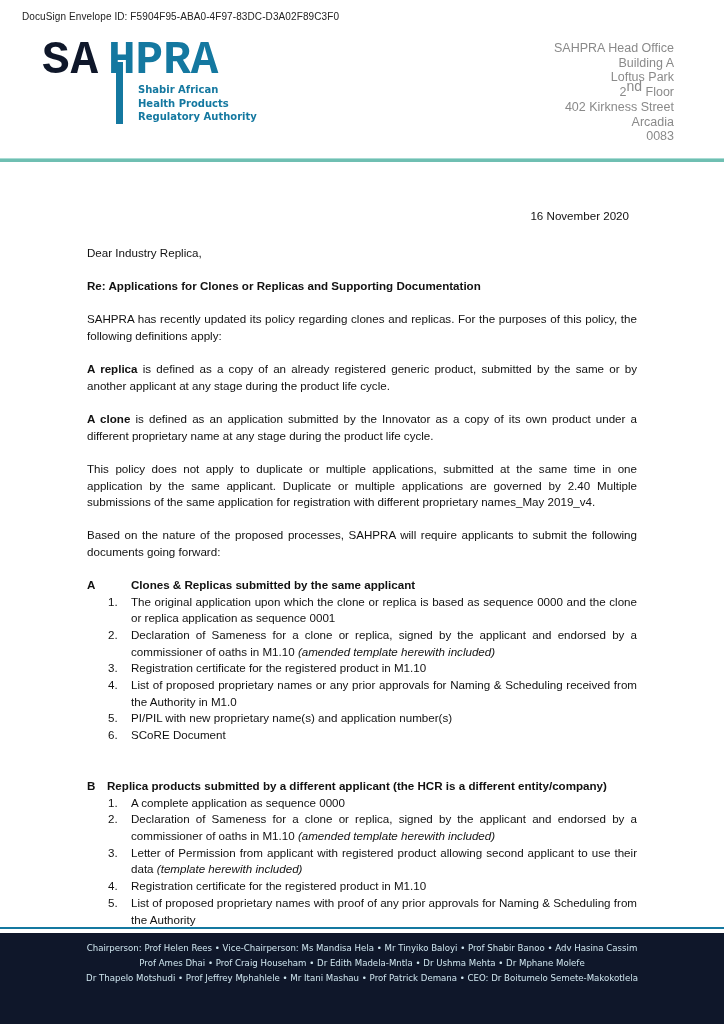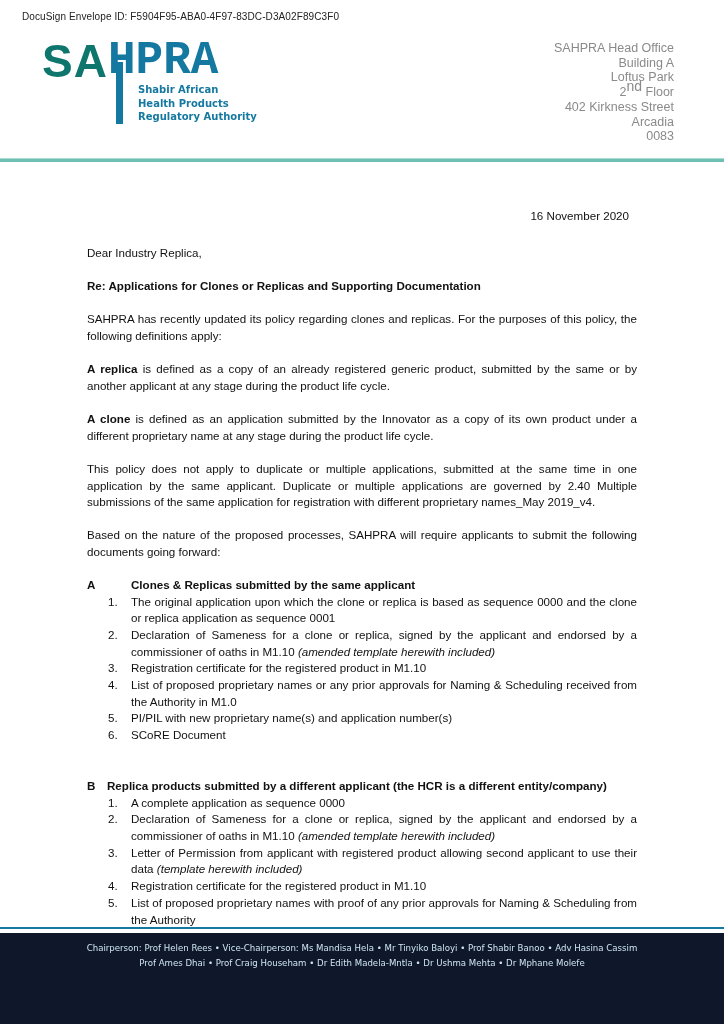--- a/index.html
+++ b/index.html
@@ -8,22 +8,22 @@
     font-family: "Liberation Sans", sans-serif; color: #111;
   }
   .envelope {
     position: absolute; left: 22px; top: 11px;
     font-size: 10px; color: #222; letter-spacing: 0.1px;
   }
   
   .logo { position: absolute; left: 42px; top: 40px; width: 220px; height: 90px; }
   .logo .sa {
     position: absolute; left: 0; top: -2px;
-    font-family: Liberation Sans, sans-serif; font-weight: bold;
-    font-size: 46px; color: #0f766e; letter-spacing: 1px; line-height: 46px;
+    font-family: Liberation Mono, monospace; font-weight: bold;
+    font-size: 46px; color: #0f172a; letter-spacing: 1px; line-height: 46px;
   }
   .logo .hpra {
     position: absolute; left: 66px; top: -2px;
     font-family: Liberation Mono, monospace; font-weight: bold;
     font-size: 46px; color: #1478a0; letter-spacing: 0px; line-height: 46px;
   }
   .logo .bar {
     position: absolute; left: 74px; top: 22px; width: 7px; height: 62px; background: #1478a0;
   }
   .logo .sub {
@@ -164,13 +164,14 @@
         <span class="num">5.</span>
         <span class="txt"><span>List of proposed proprietary names with proof of any prior approvals for Naming &amp; Scheduling from the Authority</span><i></i></span>
       </li>
   </ol>
 </div>
 
 <div class="footer-line"></div>
 <div class="footer">
   <div>Chairperson: Prof Helen Rees • Vice-Chairperson: Ms Mandisa Hela • Mr Tinyiko Baloyi • Prof Shabir Banoo • Adv Hasina Cassim</div>
   <div>Prof Ames Dhai • Prof Craig Househam • Dr Edith Madela-Mntla • Dr Ushma Mehta • Dr Mphane Molefe</div>
+  <div>Dr Thapelo Motshudi • Prof Jeffrey Mphahlele • Mr Itani Mashau • Prof Patrick Demana • CEO: Dr Boitumelo Semete-Makokotlela</div>
 </div>
 
 </body></html>

